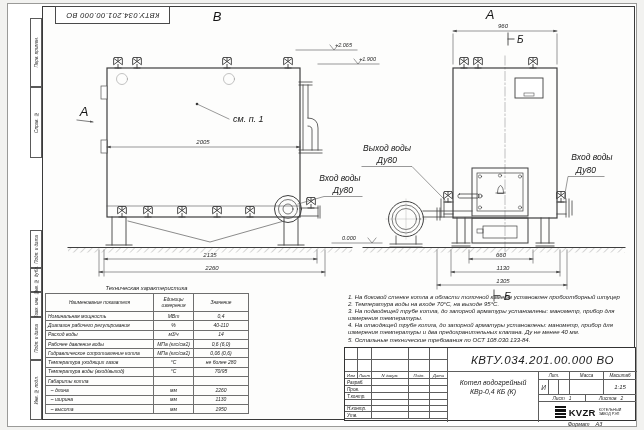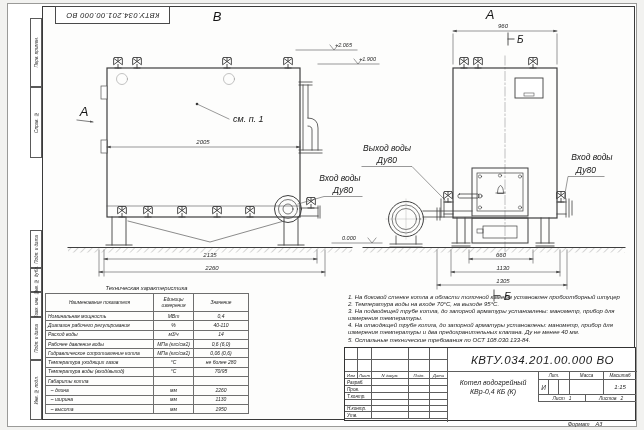--- a/index.html
+++ b/index.html
@@ -450,19 +450,27 @@
 
     <div class="rc sr" style="left:193px;width:47px;">
       <span>Лист</span>
       <span>1</span>
     </div>
     <div class="rc sr" style="left:240px;width:51px;">
       <span>Листов</span>
       <span>2</span>
     </div>
 
+    <div class="rc logo-row">
+      <div class="coil"></div>
+      <span class="kvzr">KVZR</span>
+      <span class="comp">
+        <span>КОТЕЛЬНЫЙ</span><br>
+        <span>ЗАВОД РЭП</span>
+      </span>
+    </div>
   </div>
 
   <div class="format">
     <span>Формат</span>
     <span>А3</span>
   </div>
 </div>
 
 </body></html>

